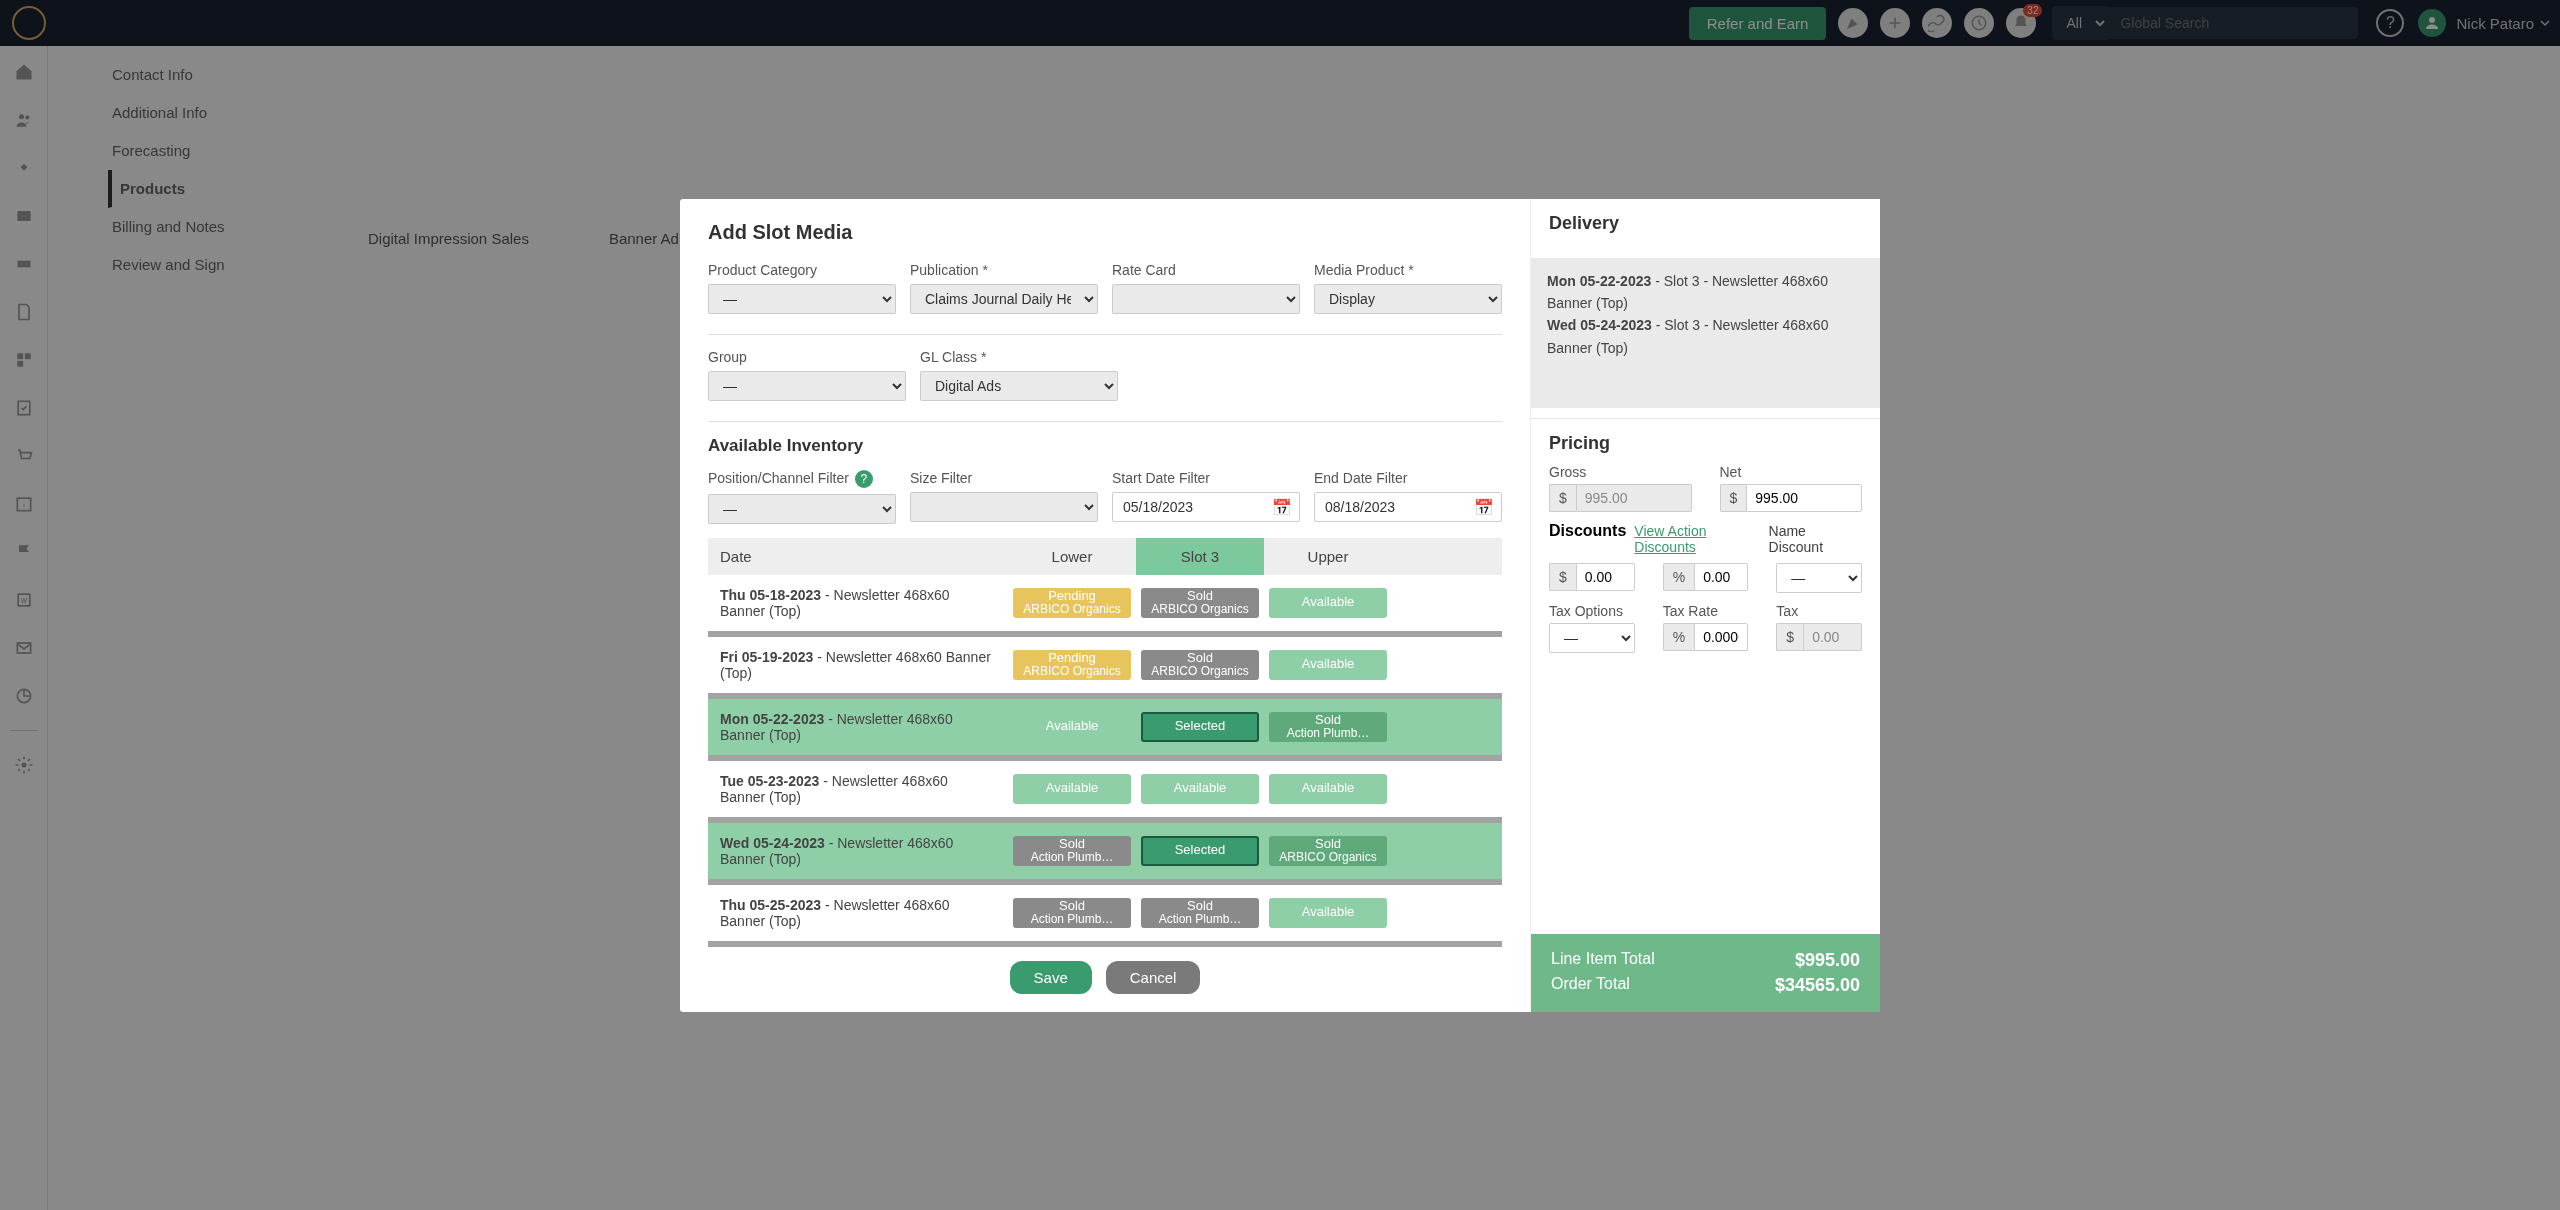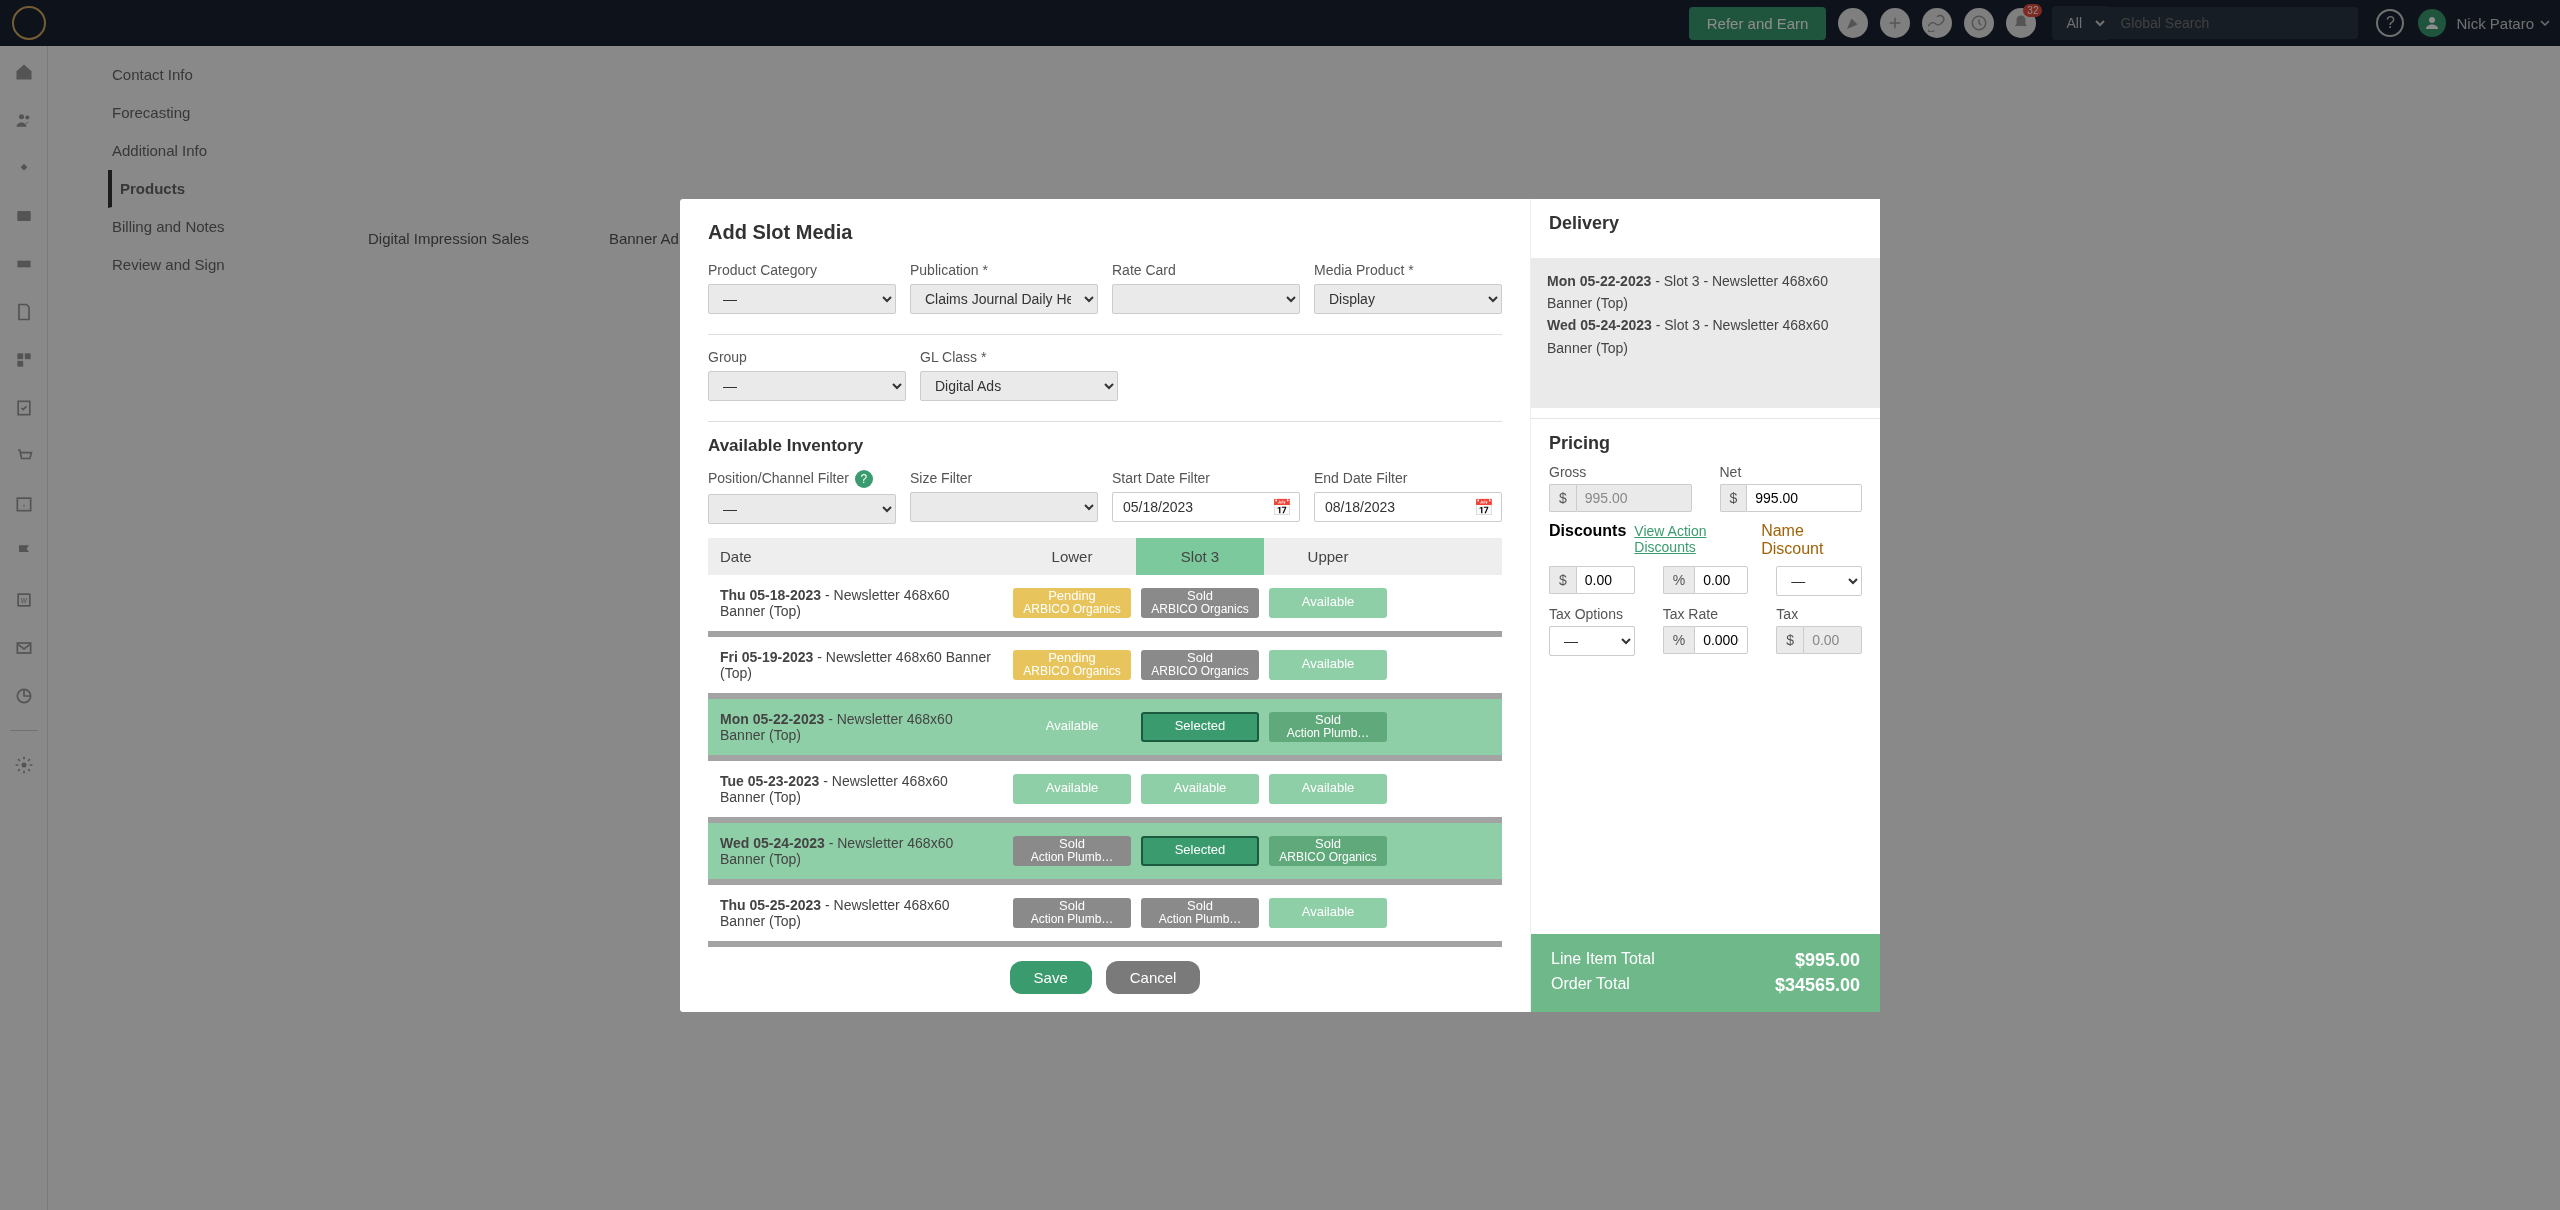--- a/index.html
+++ b/index.html
@@ -230,22 +230,22 @@
       <svg viewBox="0 0 24 24">
         <circle cx="12" cy="12" r="3"></circle>
         <path d="M12 2v3m0 14v3M2 12h3m14 0h3M5 5l2 2m10 10l2 2M5 19l2-2m10-10l2-2" stroke="#999" stroke-width="2"></path>
       </svg>
     </div>
 </div>
 
 <div class="bg-content">
   <ul class="bg-nav" id="bg-nav">
       <li>Contact Info</li>
+      <li>Additional Info</li>
       <li>Forecasting</li>
-      <li>Additional Info</li>
       <li class="active">Products</li>
       <li>Billing and Notes</li>
       <li>Review and Sign</li>
     </ul>
   <div class="bg-table-row">
     <span>Digital Impression Sales</span>
       <span>Banner Ad</span>
       <span>10,000</span>
     <span>Tue 08-01-2023</span>
       <span>Thu 08-31-2023</span>
@@ -469,21 +469,21 @@
               <span class="price-label">Net</span>
               <div class="input-group">
                 <span class="input-prefix">$</span>
                 <input value="995.00" style="">
               </div>
             </div>
         </div>
         <div style="display:flex;align-items:baseline;margin-bottom:8px">
           <span style="font-weight:700;font-size:16px">Discounts</span>
           <span class="link-text">View Action Discounts</span>
-          <span style="margin-left:auto;font-size:16px;color:#a16207">Name Discount</span>
+          <span style="margin-left:auto;font-size:14px;color:#404040">Name Discount</span>
         </div>
         <div class="pricing-row">
           <div class="price-field">
               <div class="input-group">
                 <span class="input-prefix">$</span>
                 <input value="0.00" style="">
               </div>
             </div>
           <div class="price-field">
               <div class="input-group">

